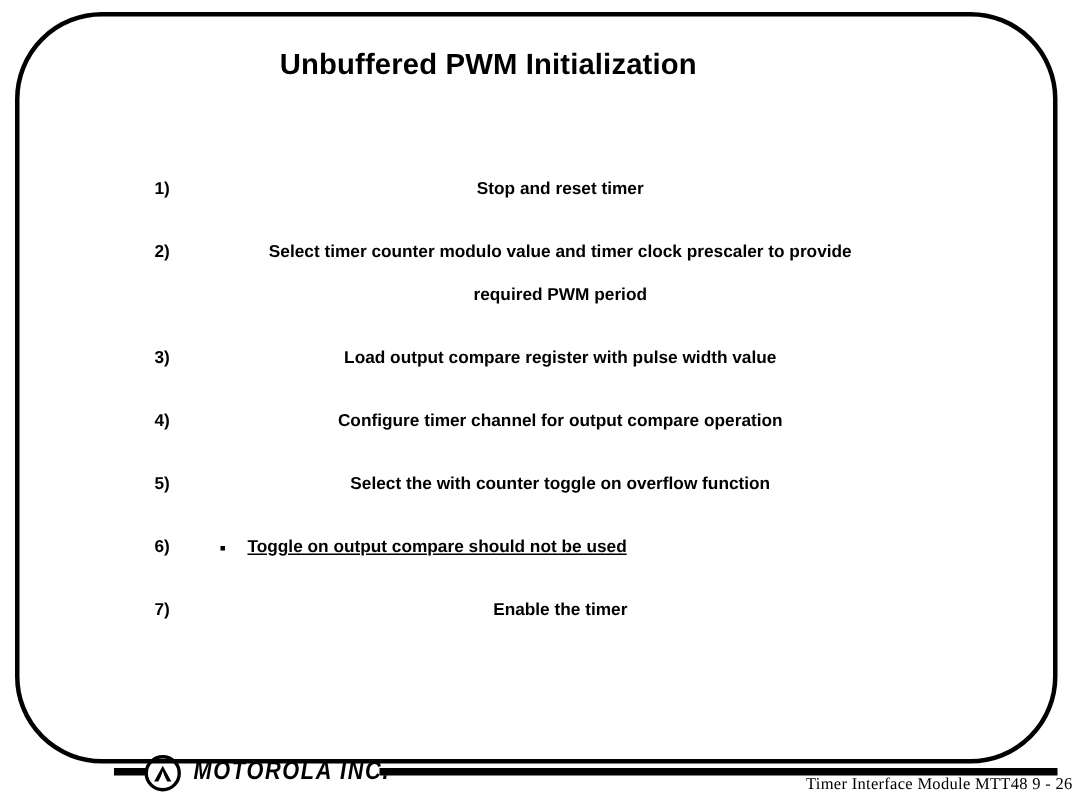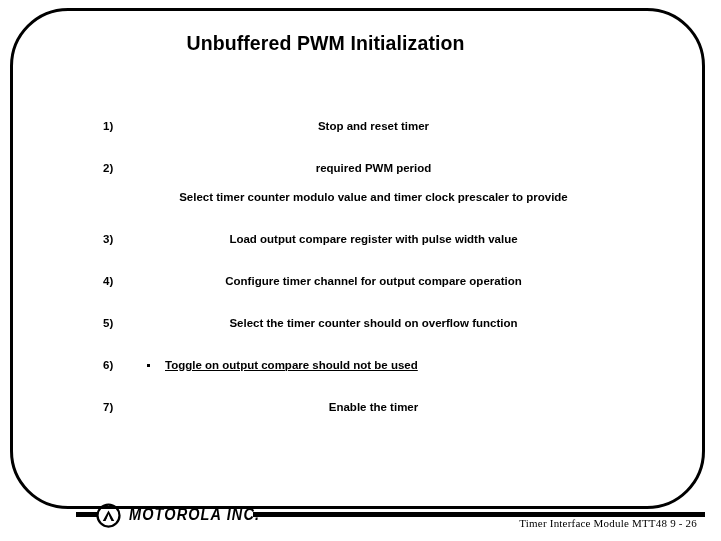--- a/index.html
+++ b/index.html
@@ -141,21 +141,21 @@
     left: 243px;
     top: 10px;
     width: 452px;
     height: 5px;
     background: #000000;
   }
 
   
   #footer {
     position: absolute;
-    right: 24px;
+    right: 6px;
     top: 517px;
     font-family: "Liberation Serif", serif;
     font-size: 11px;
     color: #000000;
     white-space: nowrap;
     letter-spacing: 0.2px;
   }
 </style>
 </head>
 <body>
@@ -166,37 +166,37 @@
 
 <div id="body-list">
 
   <div class="list-item">
     <span class="item-marker">1)</span>
     <span class="item-text">Stop and reset timer</span>
   </div>
 
   <div class="list-item">
     <span class="item-marker">2)</span>
+    <span class="item-text">Select timer counter modulo value and timer clock prescaler to provide</span>
     <span class="item-text cont">required PWM period</span>
-    <span class="item-text">Select timer counter modulo value and timer clock prescaler to provide</span>
   </div>
 
   <div class="list-item">
     <span class="item-marker">3)</span>
     <span class="item-text">Load output compare register with pulse width value</span>
   </div>
 
   <div class="list-item">
     <span class="item-marker">4)</span>
     <span class="item-text">Configure timer channel for output compare operation</span>
   </div>
 
   <div class="list-item">
     <span class="item-marker">5)</span>
-    <span class="item-text">Select the timer counter should on overflow function</span>
+    <span class="item-text">Select the with counter toggle on overflow function</span>
   </div>
 
   <div class="list-item">
     <span class="item-marker">6)</span>
   </div>
 
   <div class="sub-item">
     <span class="sub-bullet"></span>
     <span class="sub-text">Toggle on output compare should not be used</span>
   </div>

